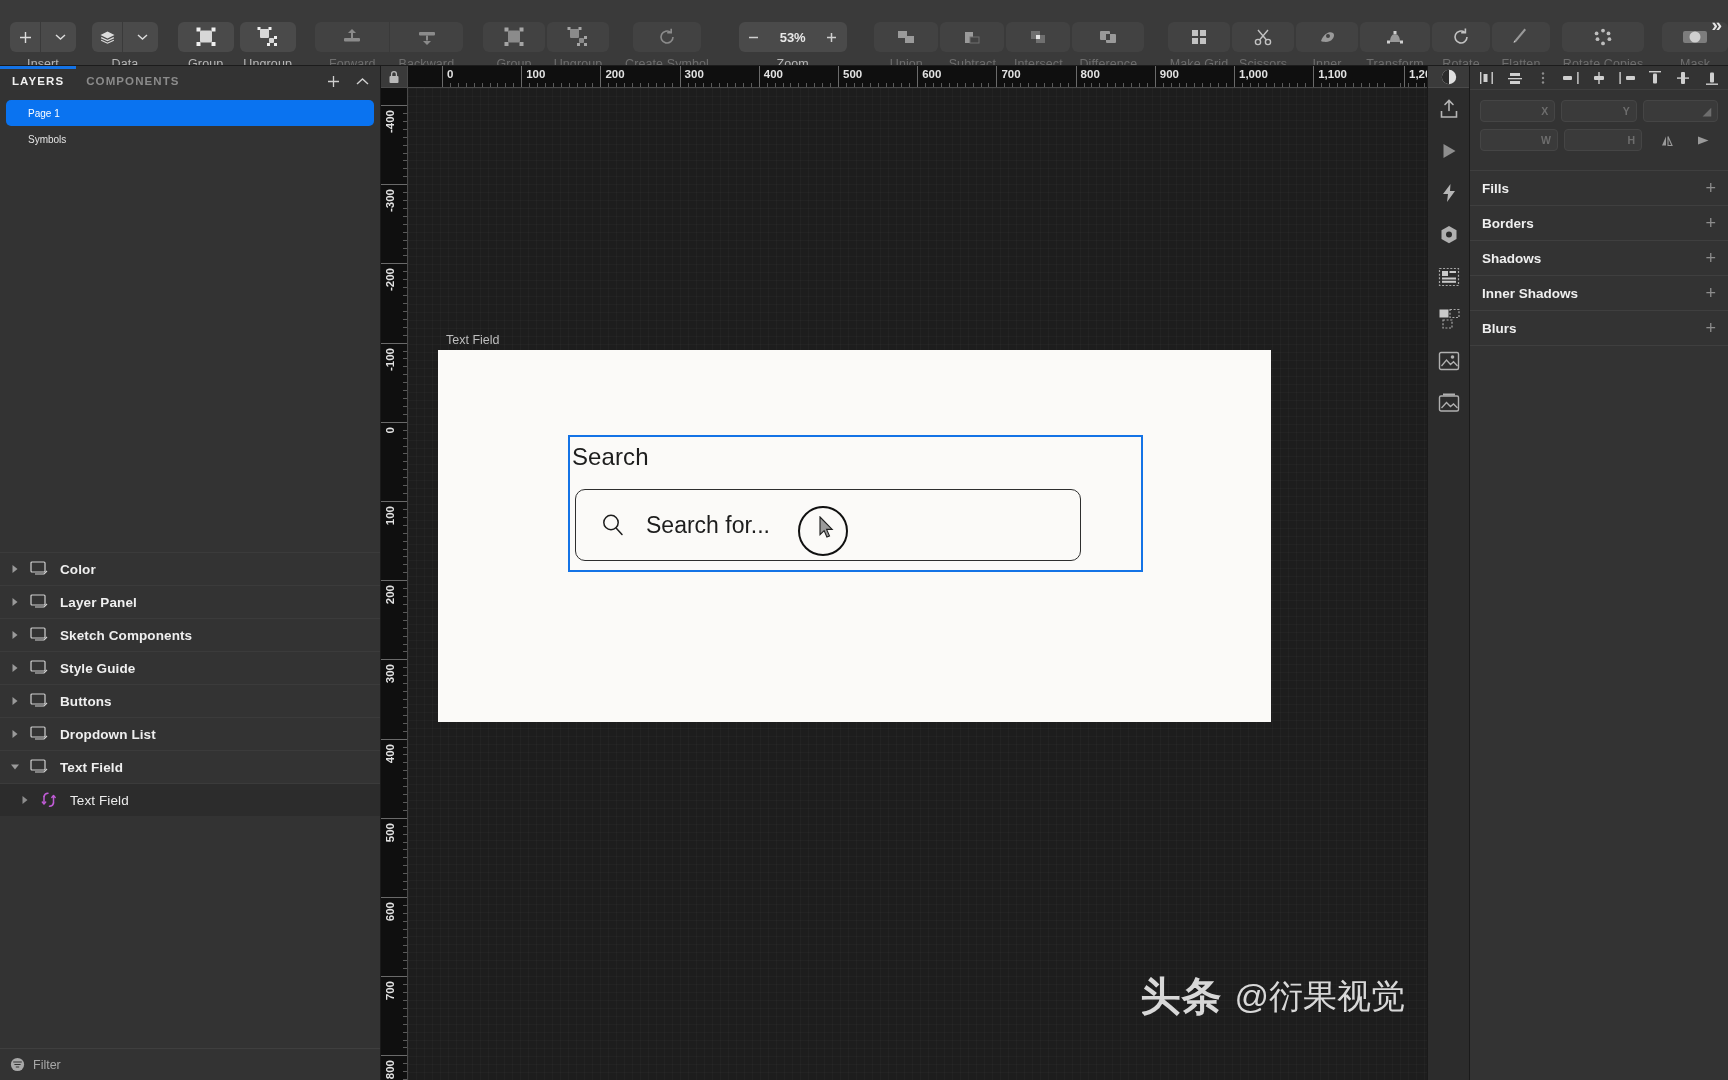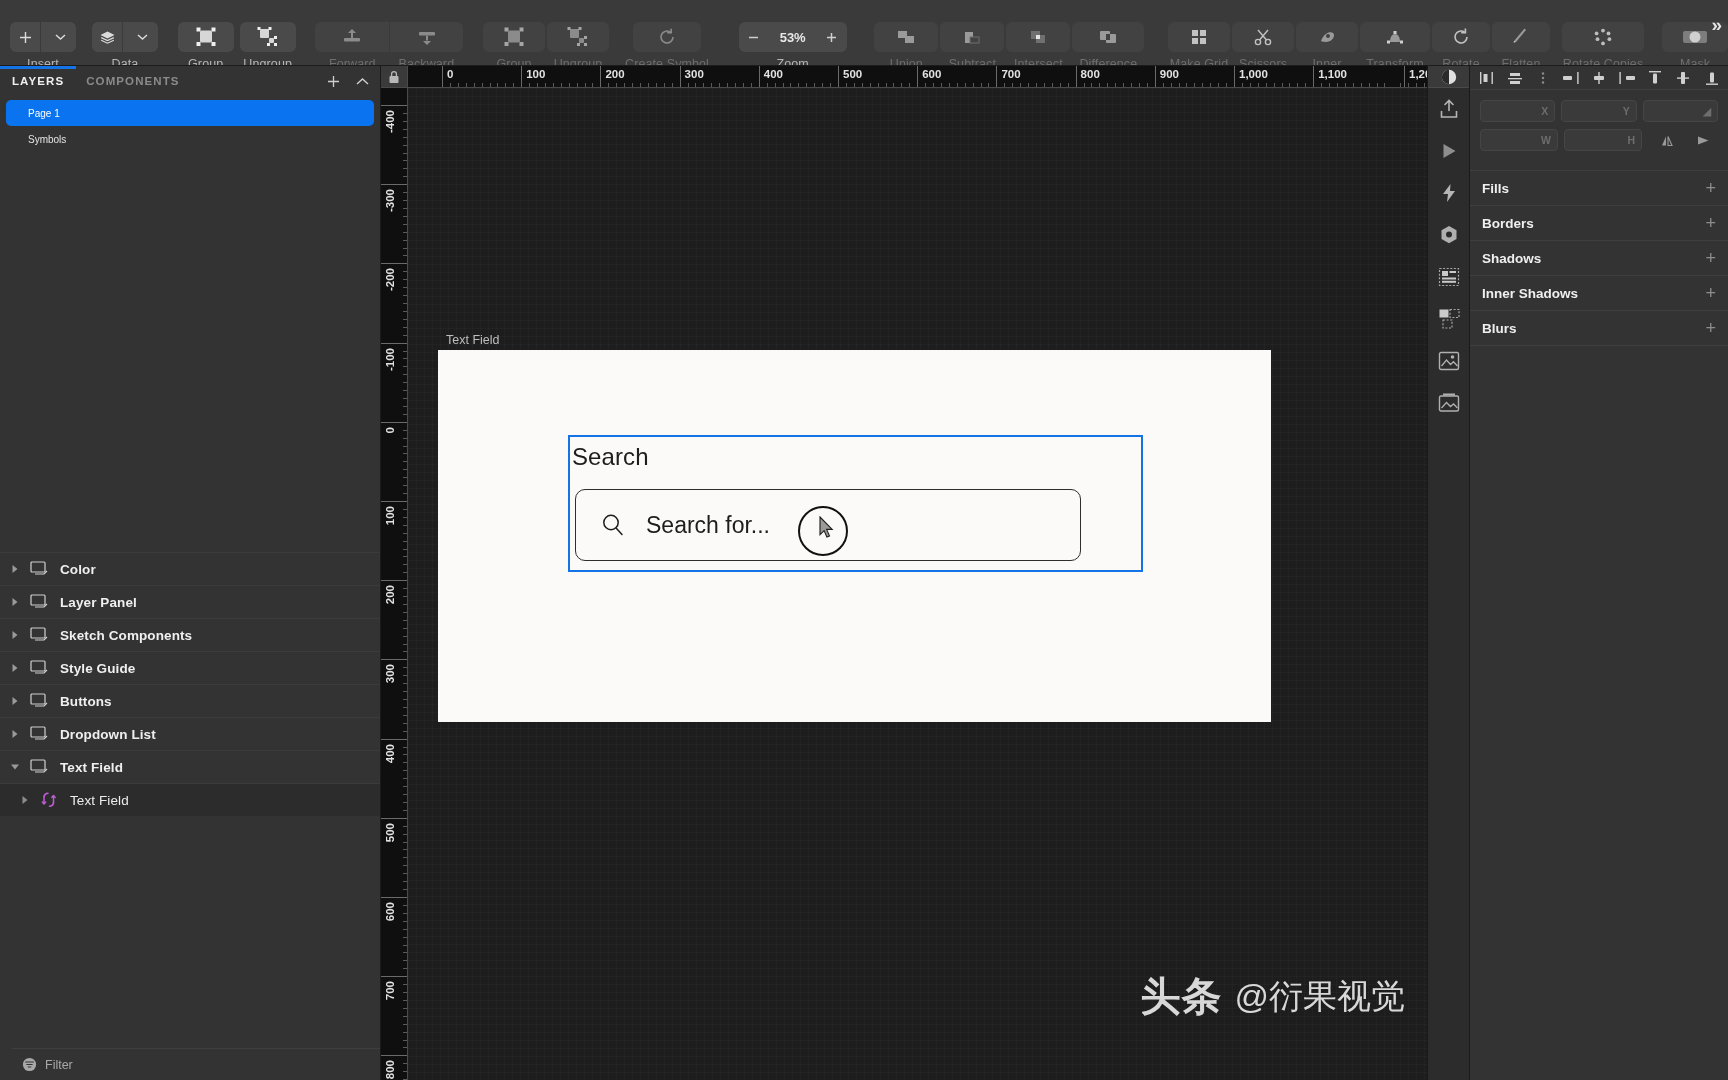--- a/index.html
+++ b/index.html
@@ -98,21 +98,21 @@
     width: 14px; display:flex; align-items:center; justify-content:center;
     color: #9a9a9a;
   }
   .tw svg { display:block; }
   .layer-ico { width: 22px; display:flex; align-items:center; }
   .layer-name {
     font-size: 13.5px; color: #efefef; font-weight: 700; letter-spacing: .1px;
   }
   .layer-row.child .layer-name { font-weight: 400; color:#ededed; }
 
-  .sb-bottom { flex: 0 0 auto; margin-left: 12px; }
+  .sb-bottom { flex: 0 0 auto; }
   .filter-bar {
     height: 32px; display: flex; align-items: center; gap: 8px;
     padding-left: 10px; border-top: 1px solid #3f3f3f;
   }
   .filter-txt { font-size: 12.5px; color: #a8a8a8; }
 
   
   .canvas-wrap { flex: 1; display: flex; flex-direction: column; min-width: 0; position: relative; background:#1a1a1a; }
   .ruler-top {
     height: 22px; flex: 0 0 22px; display: flex; align-items: stretch;

